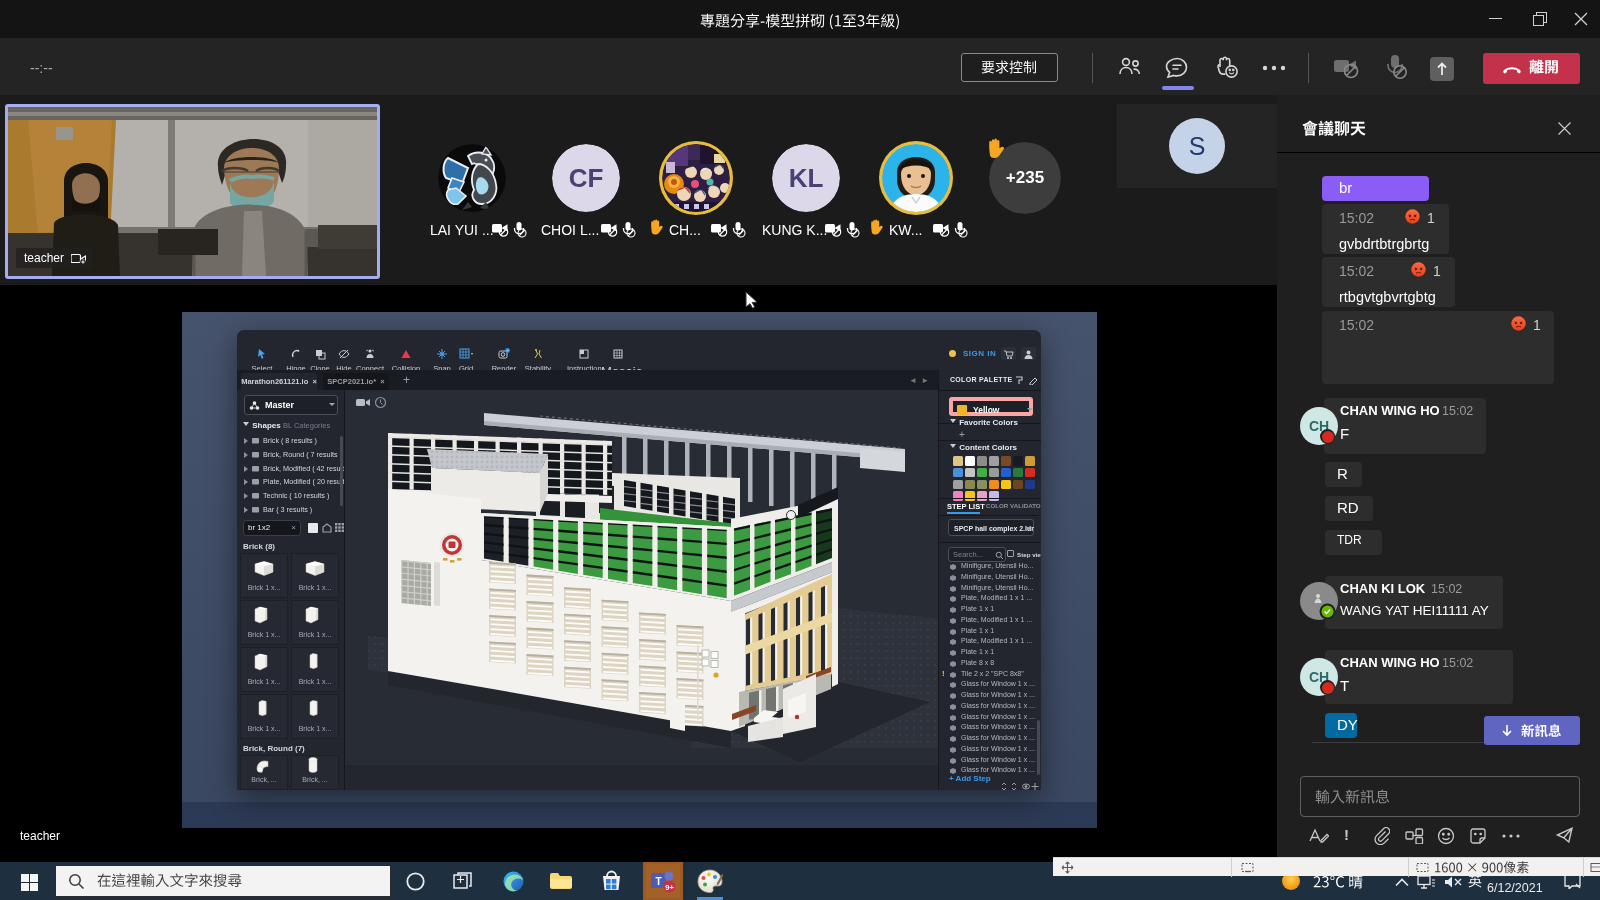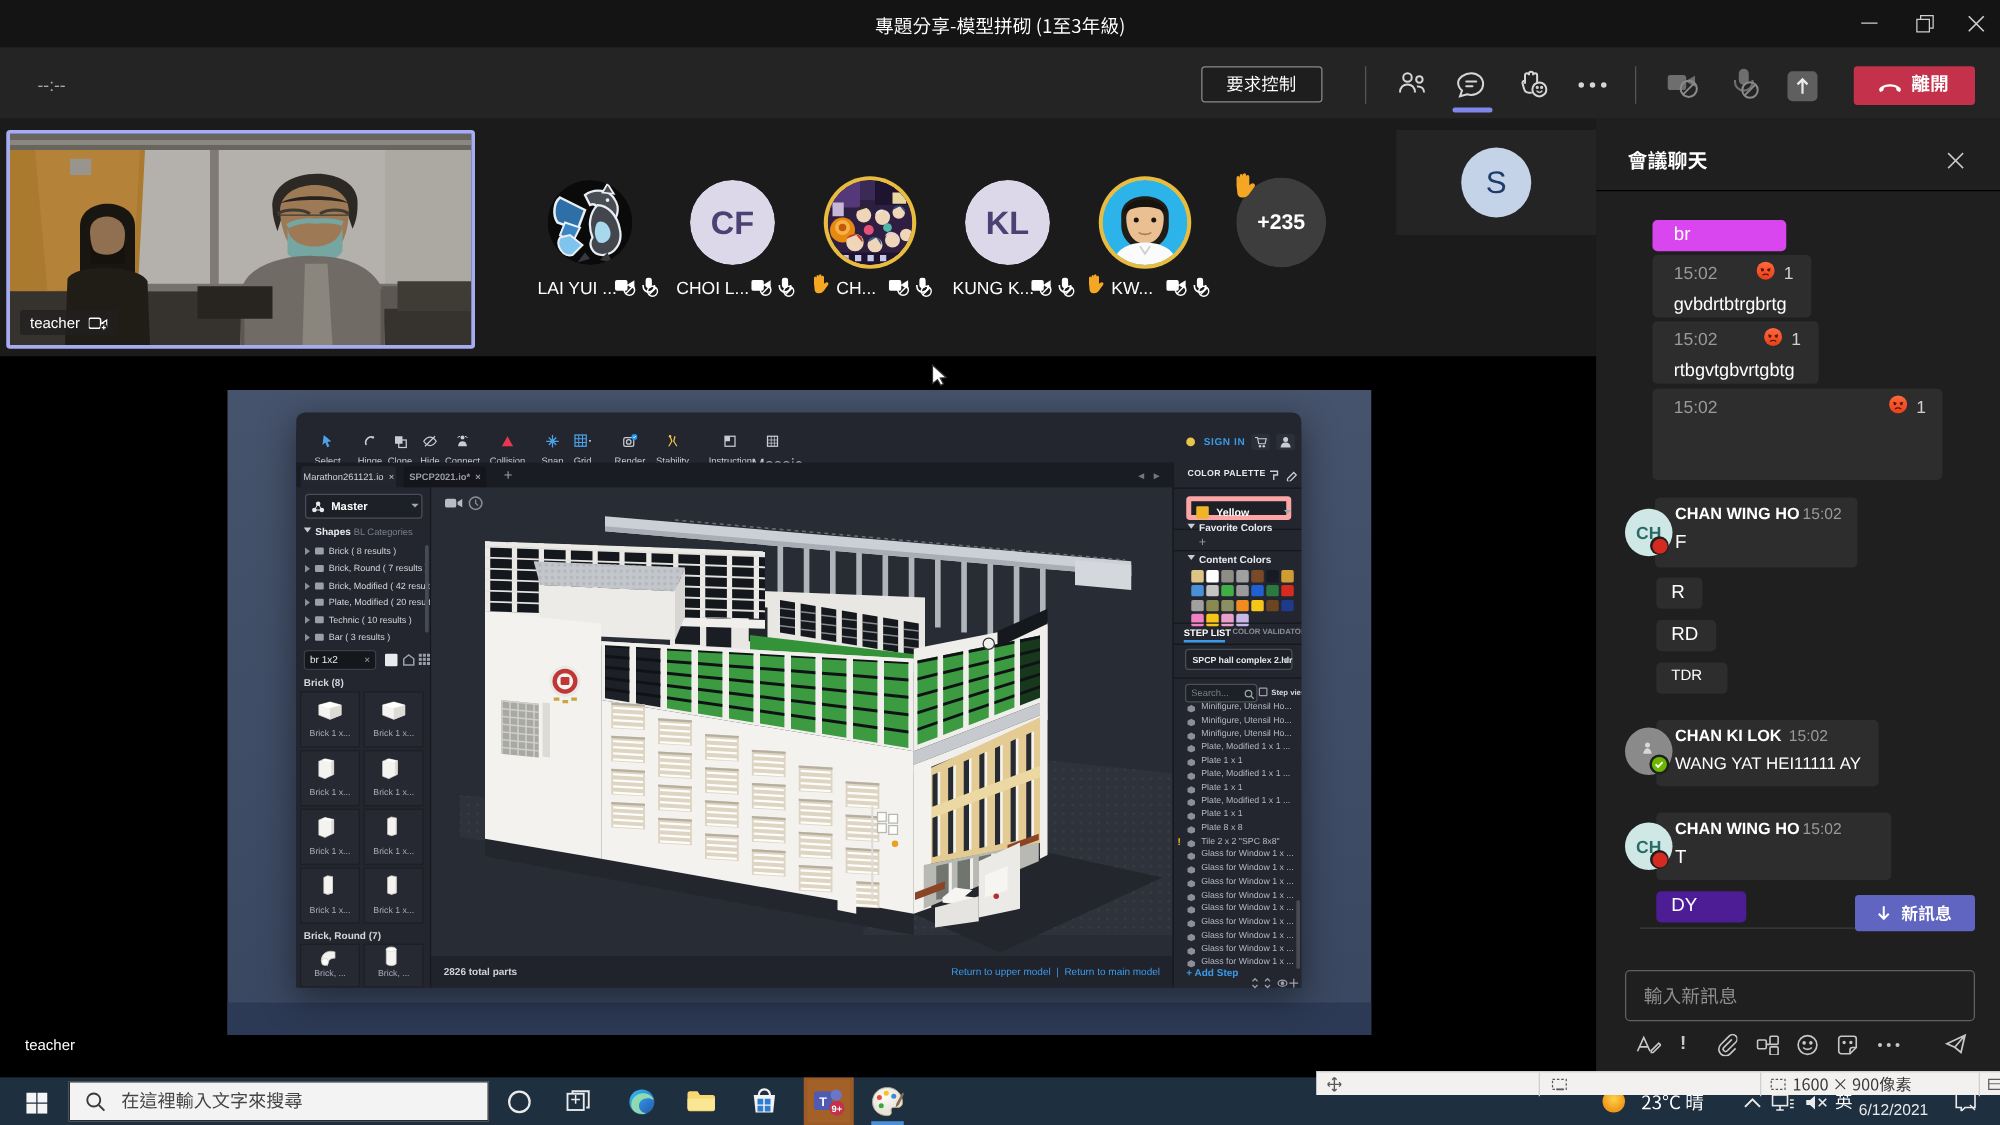--- a/index.html
+++ b/index.html
@@ -158,21 +158,21 @@
             <circle cx="7" cy="10" r="1" fill="#c9ccd4"></circle>
             <circle cx="10" cy="10" r="1" fill="#c9ccd4"></circle>
           </svg></div>
 <div class="abs" style="left:784px;top:3px;width:15px;height:13px;background:#2b2f38;border-radius:2px"><svg width="15" height="13">
             <circle cx="7.5" cy="4.5" r="2" fill="#c9ccd4"></circle>
             <path d="M3.5 11c0-2.5 1.7-4 4-4s4 1.5 4 4z" fill="#c9ccd4"></path>
           </svg></div>
 
 </div>
 <div class="abs" style="left:0;top:40px;width:701px;height:20px;background:#191c22">
-<div class="abs" style="left:4px;top:3px;width:76px;height:17px;background:#23262e;border-radius:3px 3px 0 0;color:#cfd2d8;font-size:7.5px;font-weight:normal;display:flex;align-items:center;justify-content:center">Marathon261121.io&nbsp;&nbsp;×</div>
+<div class="abs" style="left:4px;top:3px;width:76px;height:17px;background:#23262e;border-radius:3px 3px 0 0;color:#cfd2d8;font-size:7.5px;font-weight:bold;display:flex;align-items:center;justify-content:center">Marathon261121.io&nbsp;&nbsp;×</div>
 <div class="abs" style="left:86px;top:3px;width:66px;height:17px;background:#14161b;border-radius:3px 3px 0 0;color:#9a9da5;font-size:7.5px;font-weight:bold;display:flex;align-items:center;justify-content:center">SPCP2021.io*&nbsp;&nbsp;×</div>
 <div class="abs" style="left:166px;top:3px;color:#9a9da5;font-size:12px">+</div>
 <div class="abs" style="left:672px;top:6px;color:#777;font-size:8px">◄&nbsp;&nbsp;►</div>
 </div>
 <div class="abs" style="left:0;top:60px;width:108px;height:400px;background:#23262e;border-right:1px solid #15171d;overflow:hidden">
 <div class="abs" style="left:7px;top:5px;width:94px;height:20px;border:1px solid #4a4e58;border-radius:3px;background:#1d2027">
 <svg class="abs" style="left:4px;top:4px" width="11" height="11">
             <circle cx="5.5" cy="3" r="1.8" fill="#e8eaee"></circle>
             <circle cx="2.5" cy="8" r="1.8" fill="#e8eaee"></circle>
             <circle cx="8.5" cy="8" r="1.8" fill="#e8eaee"></circle>
@@ -743,24 +743,20 @@
         </svg>
 <svg class="abs" style="left:11px;top:7px" width="14" height="11">
           <rect x="0" y="2" width="9" height="7" rx="1.5" fill="#b8bcc4"></rect>
           <path d="M10 4.5l4-2.5v7l-4-2.5z" fill="#b8bcc4"></path>
         </svg>
 <svg class="abs" style="left:29px;top:6px" width="13" height="13">
           <circle cx="6.5" cy="6.5" r="5" fill="none" stroke="#8a8f99" stroke-width="1.2"></circle>
           <path d="M6.5 3.5v3l2 2" stroke="#8a8f99" fill="none"></path>
         </svg>
 </div>
-<div class="abs" style="left:108px;top:435px;width:593px;height:25px;background:#20232b">
-<div class="abs" style="left:10px;top:8px;color:#cfd2d8;font-size:8px;font-weight:bold">2826 total parts</div>
-<div class="abs" style="right:10px;top:8px;color:#3b9ae8;font-size:8px">Return to upper model &nbsp;|&nbsp; Return to main model</div>
-</div>
 <div class="abs" style="left:701px;top:40px;width:103px;height:420px;background:#23262e;border-left:1px solid #15171d;overflow:hidden">
 <div class="abs" style="left:11px;top:6px;color:#e8eaee;font-size:7px;font-weight:bold;letter-spacing:.3px">COLOR PALETTE</div>
 <svg class="abs" style="left:76px;top:5px" width="10" height="10">
           <path d="M1 2h6v3H4v4" fill="none" stroke="#c9ccd4" stroke-width="1.1"></path>
         </svg>
 <svg class="abs" style="left:89px;top:5px" width="10" height="10">
           <path d="M2 8l5-5 2 2-5 5H2z" fill="none" stroke="#c9ccd4" stroke-width="1"></path>
         </svg>
 <div class="abs" style="left:0px;top:20px;width:103px;height:1px;background:#15171d"></div>
 <div class="abs" style="left:10px;top:27px;width:84px;height:19px;border:4px solid #fca5a5;border-radius:3px;background:#1d2027">
@@ -1117,21 +1113,21 @@
       <svg width="66" height="22" viewBox="0 0 66 22" style="display:block;overflow:visible">
         <g transform="translate(0,16.3)">
           <path fill="#ffffff" d="M7.15 -7.77V-5.76H5.47L6.54 -6.08C6.46 -6.54 6.19 -7.24 5.92 -7.77ZM8.70 -7.77H9.87C9.71 -7.24 9.44 -6.51 9.23 -6.03L10.19 -5.76H8.70ZM4.59 -7.44C4.84 -6.91 5.05 -6.24 5.13 -5.76H4.03V-7.77H5.84ZM10.22 -7.77H11.88V-5.76H10.57C10.83 -6.20 11.13 -6.83 11.47 -7.47ZM7.66 -13.72C6.22 -11.87 3.36 -10.52 0.4 -9.82C0.72 -9.47 1.23 -8.72 1.42 -8.33L2.43 -8.65V-4.59H13.58V-8.76L14.59 -8.46C14.84 -8.91 15.39 -9.58 15.79 -9.93C13.24 -10.44 10.59 -11.53 9.12 -12.81L9.36 -13.12ZM3.28 -8.97C3.92 -9.23 4.56 -9.52 5.16 -9.82V-9.52H10.83V-9.93C11.52 -9.56 12.24 -9.24 12.97 -8.97ZM6.75 -10.76C7.24 -11.08 7.69 -11.44 8.12 -11.80C8.52 -11.44 8.97 -11.10 9.45 -10.76ZM5.2 -0.92H10.8V-0.25H5.2ZM5.2 -2.17V-2.81H10.8V-2.17ZM3.31 -4.06V1.42H5.2V0.99H10.8V1.37H12.78V-4.06Z M17.08 -8.68V-7.23H21.37V-8.68ZM17.08 -6.49V-5.05H21.37V-6.49ZM21.75 -8.4V-7.02H31.36V-8.4H27.47V-9.04H30.52V-10.24H27.47V-10.83H31.02V-12.12H29.29L30.06 -13.18L28.38 -13.6C28.22 -13.16 27.92 -12.57 27.66 -12.12H25.64C25.50 -12.56 25.08 -13.16 24.75 -13.6L23.40 -13.12C23.61 -12.81 23.84 -12.46 24.0 -12.12H22.27V-10.83H25.63V-10.24H22.76V-9.04H25.63V-8.4ZM29.48 -2.97C29.28 -2.62 29.02 -2.30 28.73 -1.98C28.65 -2.33 28.57 -2.73 28.52 -3.16H31.34V-4.56H30.20L31.24 -5.31C30.91 -5.77 30.20 -6.38 29.6 -6.78L28.51 -6.03C29.07 -5.61 29.69 -5.00 30.01 -4.56H28.38C28.35 -5.21 28.33 -5.92 28.33 -6.68H26.73L26.76 -5.77L26.83 -4.56H25.40V-5.47C25.88 -5.55 26.35 -5.66 26.76 -5.77L25.79 -6.89C24.84 -6.59 23.23 -6.35 21.87 -6.24C22.03 -5.92 22.20 -5.42 22.25 -5.10C22.72 -5.13 23.23 -5.16 23.74 -5.23V-4.56H21.74V-3.16H23.74V-2.4L21.63 -2.22L21.80 -0.75L23.74 -0.97V-0.14C23.74 0.03 23.68 0.08 23.48 0.09C23.31 0.09 22.70 0.09 22.14 0.08C22.33 0.46 22.54 1.04 22.60 1.44C23.56 1.44 24.25 1.42 24.76 1.21C25.26 0.99 25.40 0.64 25.40 -0.09V-1.16L26.72 -1.32L26.68 -2.68L25.40 -2.56V-3.16H26.96C27.07 -2.30 27.23 -1.52 27.43 -0.86C26.8 -0.41 26.11 -0.03 25.42 0.24C25.72 0.49 26.14 0.96 26.33 1.24C26.88 1.00 27.43 0.70 27.98 0.35C28.44 1.08 29.07 1.50 29.88 1.50C30.88 1.50 31.39 0.94 31.61 -0.60C31.28 -0.75 30.83 -0.97 30.51 -1.28C30.46 -0.4 30.30 0.01 30.06 0.01C29.75 0.01 29.48 -0.19 29.24 -0.59C29.85 -1.12 30.38 -1.69 30.8 -2.33ZM17.96 -13.02C18.28 -12.36 18.60 -11.48 18.76 -10.91H16.52V-9.39H21.75V-10.91H19.07L20.22 -11.37C20.08 -11.95 19.68 -12.86 19.31 -13.53ZM17.02 -4.28V1.21H18.36V0.54H21.32V-4.28ZM18.36 -2.80H19.95V-0.92H18.36Z M41.05 -10.64V-6.0C41.05 -5.39 41.04 -4.72 40.92 -4.03L40.0 -3.77V-10.56C40.88 -11.04 41.90 -11.69 42.8 -12.33L41.40 -13.50C40.67 -12.8 39.40 -11.88 38.48 -11.37L38.46 -3.87C38.46 -3.21 38.09 -2.88 37.80 -2.70C38.03 -2.46 38.35 -1.88 38.46 -1.55C38.68 -1.74 39.04 -1.95 40.54 -2.44C40.16 -1.42 39.48 -0.46 38.35 0.22C38.70 0.52 39.18 1.10 39.40 1.45C42.17 -0.38 42.56 -3.45 42.56 -6.0V-10.64ZM44.59 -2.88V-10.46H45.50V-3.07C45.50 -2.92 45.45 -2.86 45.32 -2.86ZM43.07 -12.03V1.44H44.59V-2.68C44.76 -2.24 44.92 -1.61 44.97 -1.21C45.68 -1.21 46.16 -1.26 46.59 -1.53C46.97 -1.84 47.07 -2.32 47.07 -3.04V-12.03ZM32.38 -2.38 32.70 -0.64 35.93 -1.31V1.44H37.55V-11.29H38.22V-12.99H32.70V-11.29H33.34V-2.52ZM34.89 -11.29H35.93V-9.56H34.89ZM34.89 -8.01H35.93V-6.30H34.89ZM34.89 -4.73H35.93V-2.99L34.89 -2.80Z M49.02 -7.69V-5.72H54.41C53.76 -3.69 52.17 -1.6 48.46 -0.30C48.88 0.08 49.47 0.88 49.72 1.34C53.34 0.01 55.15 -2.01 56.04 -4.14C57.37 -1.50 59.34 0.35 62.35 1.31C62.64 0.76 63.21 -0.06 63.68 -0.48C60.54 -1.29 58.49 -3.15 57.36 -5.72H62.97V-7.69H56.84C56.86 -8.11 56.88 -8.51 56.88 -8.89V-10.54H62.35V-12.52H49.61V-10.54H54.86V-8.92C54.86 -8.54 54.84 -8.12 54.81 -7.69Z"></path>
         </g>
       </svg>
     </div>
 <svg class="abs" style="left:280px;top:26px" width="15" height="15">
       <path d="M1.5 1.5L13.5 13.5M13.5 1.5L1.5 13.5" stroke="#c8c8c8" stroke-width="1.2"></path>
     </svg>
 <div class="abs" style="left:0;top:57px;width:323px;height:1px;background:#000"></div>
-<div class="abs" style="left:45px;top:81px;width:107px;height:25px;background:#d946ef;border-radius:4px">
+<div class="abs" style="left:45px;top:81px;width:107px;height:25px;background:#8b5cf6;border-radius:4px">
       <div class="abs" style="left:17px;top:3px;color:#fff;font-size:15px">br</div>
     </div>
 <div class="abs" style="left:45px;top:109px;width:127px;height:50px;background:#2d2d2d;border-radius:4px">
       <div class="abs" style="left:17px;top:6px;color:#9a9a9a;font-size:14px">15:02</div>
       <div class="abs" style="left:83px;top:5px"><svg width="15" height="15" viewBox="0 0 15 15">
           <defs>
             <linearGradient id="ag" x1="0" y1="0" x2="0" y2="1">
               <stop offset="0" stop-color="#ff6a3d"></stop>
               <stop offset="1" stop-color="#e8401a"></stop>
             </linearGradient>
@@ -1212,21 +1208,21 @@
       <path d="M5.5 8.5l2 2 3.5-3.8" stroke="#fff" stroke-width="1.4" fill="none"></path>
     </svg>
 <div class="abs" style="left:48px;top:555px;width:188px;height:54px;background:#2d2d2d;border-radius:4px">
       <div class="abs" style="left:15px;top:5px;color:#fff;font-size:13px;font-weight:bold">CHAN WING HO</div>
       <div class="abs" style="left:117px;top:6px;color:#9a9a9a;font-size:12.5px">15:02</div>
       <div class="abs" style="left:15px;top:27px;color:#fff;font-size:15px">T</div>
     </div>
 <div class="abs" style="left:23px;top:563px;width:38px;height:38px;border-radius:50%;background:#cfe8e6;display:flex;align-items:center;justify-content:center;color:#2a6a66;font-size:14px;font-weight:bold">CH</div>
 <div class="abs" style="left:43px;top:585px;width:15px;height:15px;border-radius:50%;background:#1f1f1f"></div>
 <div class="abs" style="left:45px;top:587px;width:12px;height:12px;border-radius:50%;background:#d42a20"></div>
-<div class="abs" style="left:48px;top:618px;width:72px;height:25px;background:#4c1d95;border-radius:4px">
+<div class="abs" style="left:48px;top:618px;width:32px;height:25px;background:#0369a1;border-radius:4px">
       <div class="abs" style="left:12px;top:3px;color:#fff;font-size:15px">DY</div>
     </div>
 <div class="abs" style="left:35px;top:647px;width:172px;height:1px;background:#3d3d3d"></div>
 <div class="abs" style="left:207px;top:621px;width:96px;height:29px;background:#6065c2;border-radius:3px;display:flex;align-items:center;justify-content:center;gap:8px">
       <svg width="12" height="14">
         <path d="M6 1v9M2 7l4 4 4-4" stroke="#fff" stroke-width="1.6" fill="none"></path>
       </svg>
       <svg width="42" height="18" viewBox="0 0 42 18" style="display:block;overflow:visible">
         <g transform="translate(0,13.8)">
           <path fill="#ffffff" d="M1.53 -2.96C1.26 -2.11 0.80 -1.18 0.35 -0.55C0.64 -0.39 1.17 -0.02 1.41 0.17C1.89 -0.52 2.44 -1.64 2.78 -2.59ZM4.96 -2.53C5.34 -1.91 5.80 -1.05 6.02 -0.51L6.99 -1.10C6.84 -0.63 6.64 -0.18 6.38 0.21C6.72 0.37 7.37 0.89 7.64 1.17C8.80 -0.55 8.97 -3.36 8.97 -5.34V-5.50H10.23V1.14H11.79V-5.50H13.06V-7.00H8.97V-9.12C10.30 -9.36 11.70 -9.72 12.82 -10.15L11.58 -11.35C10.59 -10.89 8.95 -10.44 7.46 -10.17V-5.34C7.46 -4.11 7.42 -2.63 7.06 -1.33C6.81 -1.84 6.39 -2.56 6.02 -3.11ZM2.74 -8.81H4.73C4.60 -8.31 4.36 -7.61 4.15 -7.11H2.17L3.17 -7.39C3.10 -7.77 2.92 -8.35 2.74 -8.81ZM2.63 -11.20C2.76 -10.88 2.91 -10.48 3.03 -10.12H0.71V-8.81H2.55L1.43 -8.54C1.59 -8.1 1.75 -7.53 1.82 -7.11H0.51V-5.79H3.11V-4.75H0.59V-3.38H3.11V1.10H4.68V-3.38H6.79V-4.75H4.68V-5.79H7.02V-7.11H5.60C5.79 -7.54 6.00 -8.07 6.21 -8.59L5.04 -8.81H6.80V-10.12H4.86C4.69 -10.58 4.45 -11.16 4.25 -11.59Z M14.55 -7.34V-6.12H18.49V-7.34ZM14.55 -5.52V-4.29H18.53V-5.52ZM15.37 -10.93C15.64 -10.42 15.98 -9.73 16.15 -9.23H14.01V-7.95H18.98V-9.23H16.60L17.42 -9.72C17.23 -10.21 16.86 -10.96 16.51 -11.52ZM14.56 -3.64V1.02H15.80V0.45H18.53V-3.64ZM15.80 -2.36H17.25V-0.83H15.80ZM19.15 -10.77V-9.23H20.49V-5.65H18.98V-4.14H20.49V1.20H22.00V-4.14H23.31V-5.65H22.00V-9.23H23.65C23.63 -4.18 23.65 0.51 24.94 1.05C25.77 1.40 26.47 0.98 26.67 -0.99C26.44 -1.24 26.05 -1.87 25.83 -2.30C25.78 -1.43 25.71 -0.55 25.65 -0.56C25.15 -0.74 25.13 -6.31 25.27 -10.77Z M31.00 -7.27H36.36V-6.64H31.00ZM31.00 -5.48H36.36V-4.86H31.00ZM31.00 -9.04H36.36V-8.42H31.00ZM30.40 -2.79V-0.91C30.40 0.52 30.88 0.97 32.80 0.97C33.19 0.97 34.97 0.97 35.38 0.97C36.90 0.97 37.38 0.51 37.57 -1.37C37.13 -1.47 36.43 -1.70 36.08 -1.95C36.01 -0.67 35.91 -0.48 35.26 -0.48C34.78 -0.48 33.31 -0.48 32.96 -0.48C32.17 -0.48 32.04 -0.54 32.04 -0.94V-2.79ZM37.01 -2.67C37.61 -1.74 38.21 -0.49 38.40 0.29L39.96 -0.37C39.73 -1.20 39.06 -2.37 38.46 -3.26ZM28.70 -3.01C28.40 -2.07 27.89 -0.94 27.40 -0.17L28.90 0.55C29.34 -0.25 29.79 -1.49 30.13 -2.41ZM32.58 -3.19C33.21 -2.56 33.92 -1.67 34.19 -1.06L35.51 -1.83C35.24 -2.36 34.68 -3.06 34.11 -3.61H38.00V-10.27H34.29C34.47 -10.59 34.69 -10.96 34.88 -11.36L32.91 -11.61C32.84 -11.21 32.71 -10.71 32.56 -10.27H29.44V-3.61H33.34Z"></path>

